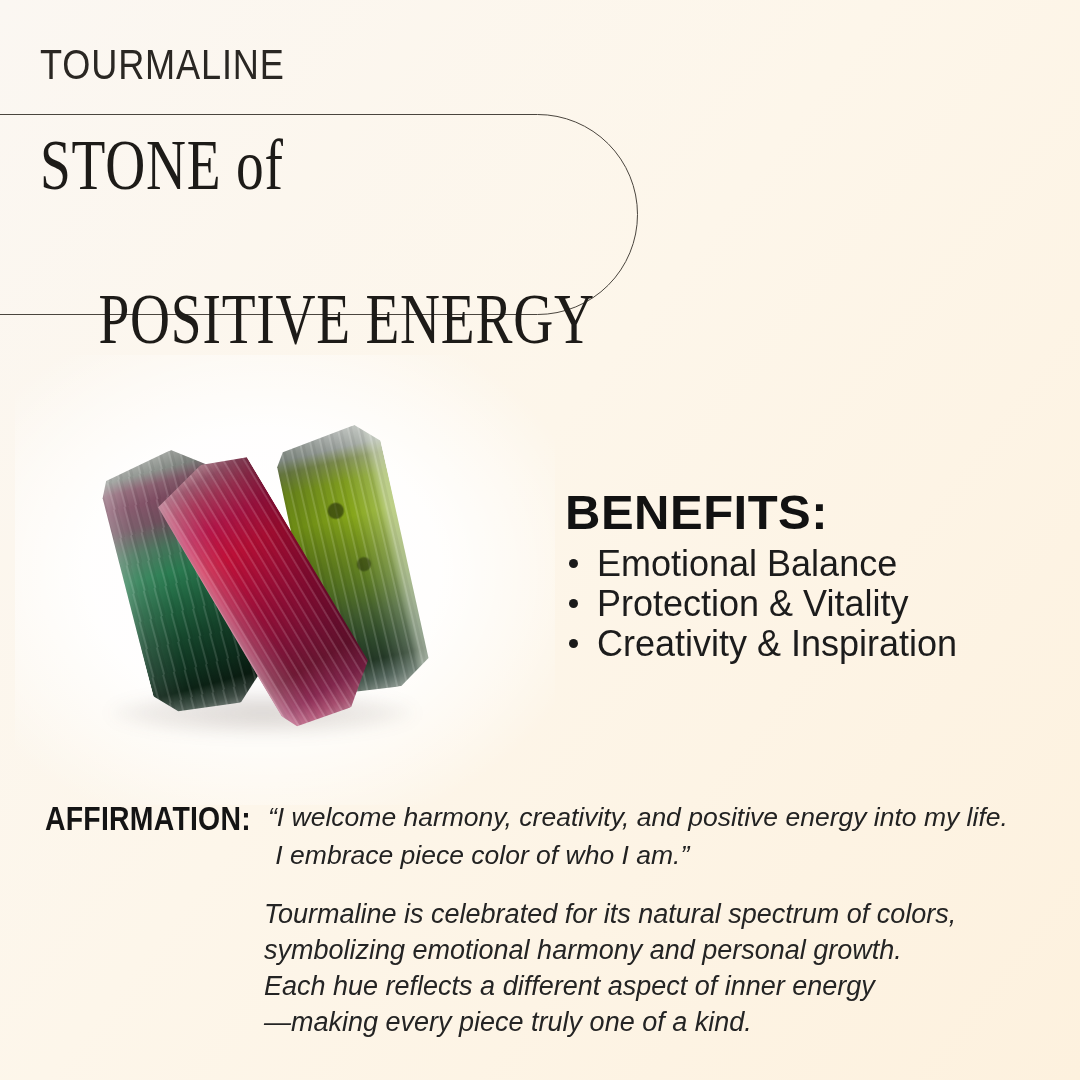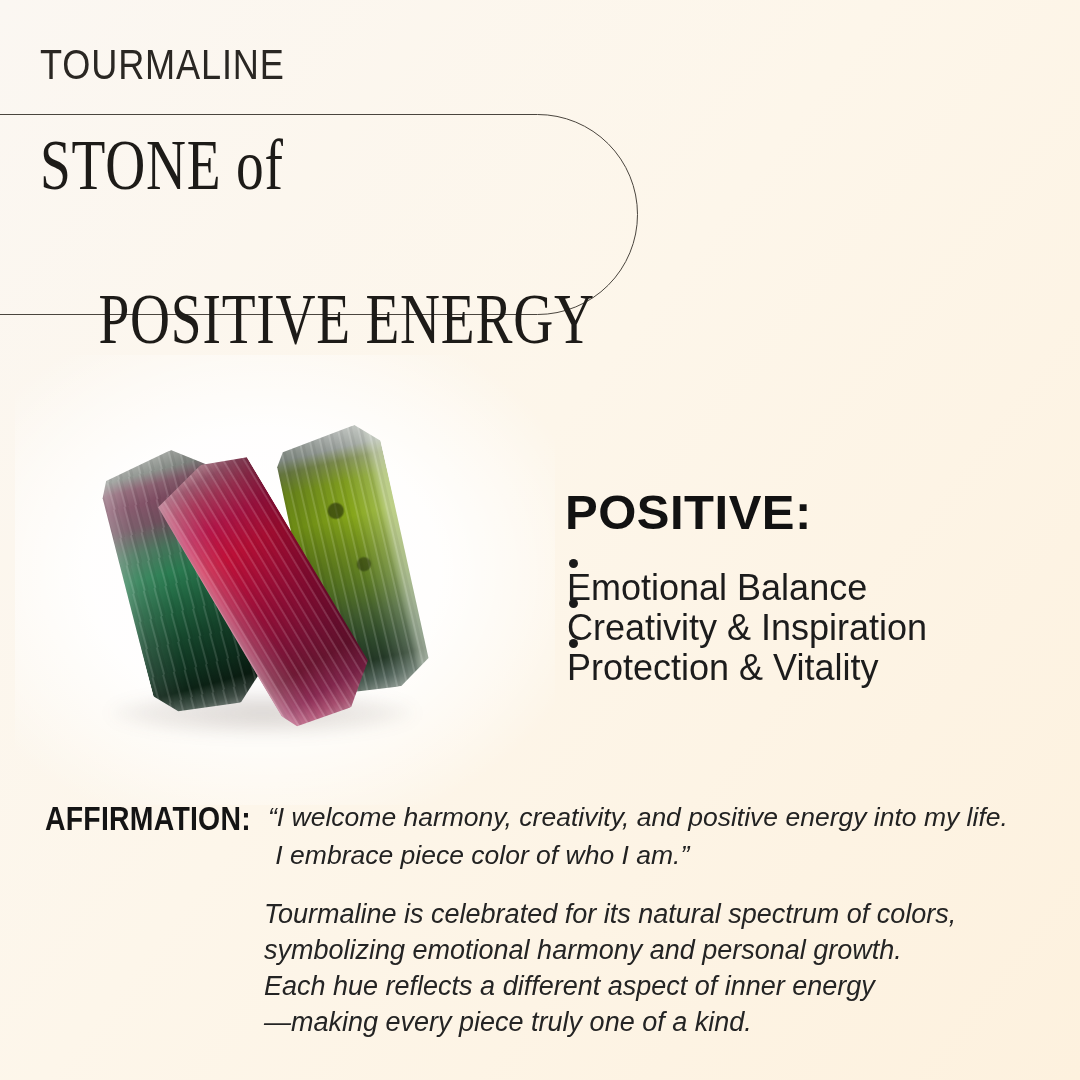--- a/index.html
+++ b/index.html
@@ -153,21 +153,20 @@
   }
   .benefits-list {
     position: absolute;
     left: 567px; top: 544px;
     list-style: none;
   }
   .benefits-list li {
     display: flex;
     align-items: flex-start;
     height: 40px;
-    flex-direction: column;
   }
   .bullet-dot {
     flex: 0 0 auto;
     width: 9px; height: 9px;
     border-radius: 50%;
     background: #1a1a1a;
     margin: 15px 19px 0 2px;
   }
   .benefit-text {
     font-size: 36px;
@@ -220,34 +219,34 @@
   </div>
 
   <div class="photo" title="Three raw tourmaline crystal prisms arranged diagonally: a green crystal with silver cap, a deep red-magenta crystal, and an olive-green crystal">
     <div class="glow"></div>
     <div class="ground-shadow"></div>
     <div class="crystal crystal-left"></div>
     <div class="crystal crystal-right"></div>
     <div class="crystal crystal-red"></div>
   </div>
 
-  <div class="benefits-heading">POSITIVE:</div>
+  <div class="benefits-heading">BENEFITS:</div>
 
   <ul class="benefits-list">
     <li>
       <span class="bullet-dot"></span>
       <span class="benefit-text">Emotional Balance</span>
     </li>
     <li>
       <span class="bullet-dot"></span>
-      <span class="benefit-text">Creativity &amp; Inspiration</span>
+      <span class="benefit-text">Protection &amp; Vitality</span>
     </li>
     <li>
       <span class="bullet-dot"></span>
-      <span class="benefit-text">Protection &amp; Vitality</span>
+      <span class="benefit-text">Creativity &amp; Inspiration</span>
     </li>
   </ul>
 
   <div class="affirmation-label">AFFIRMATION:</div>
 
   <div class="affirmation-quote">“I welcome harmony, creativity, and positive energy into my life.
  I embrace piece color of who I am.”</div>
 
   <div class="description">Tourmaline is celebrated for its natural spectrum of colors,
 symbolizing emotional harmony and personal growth.

